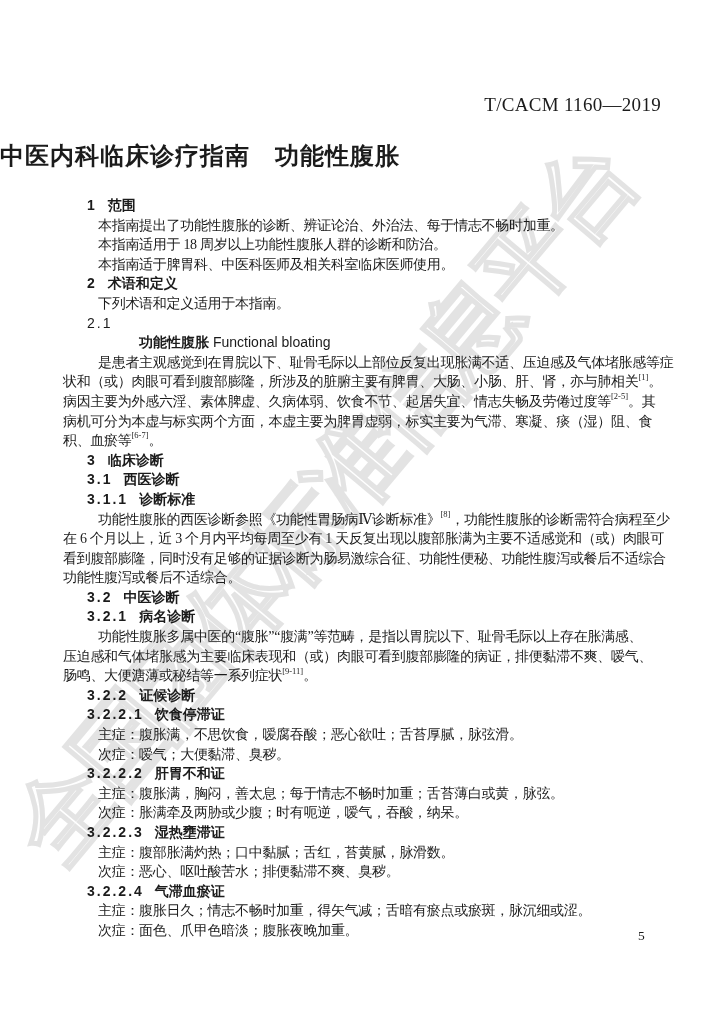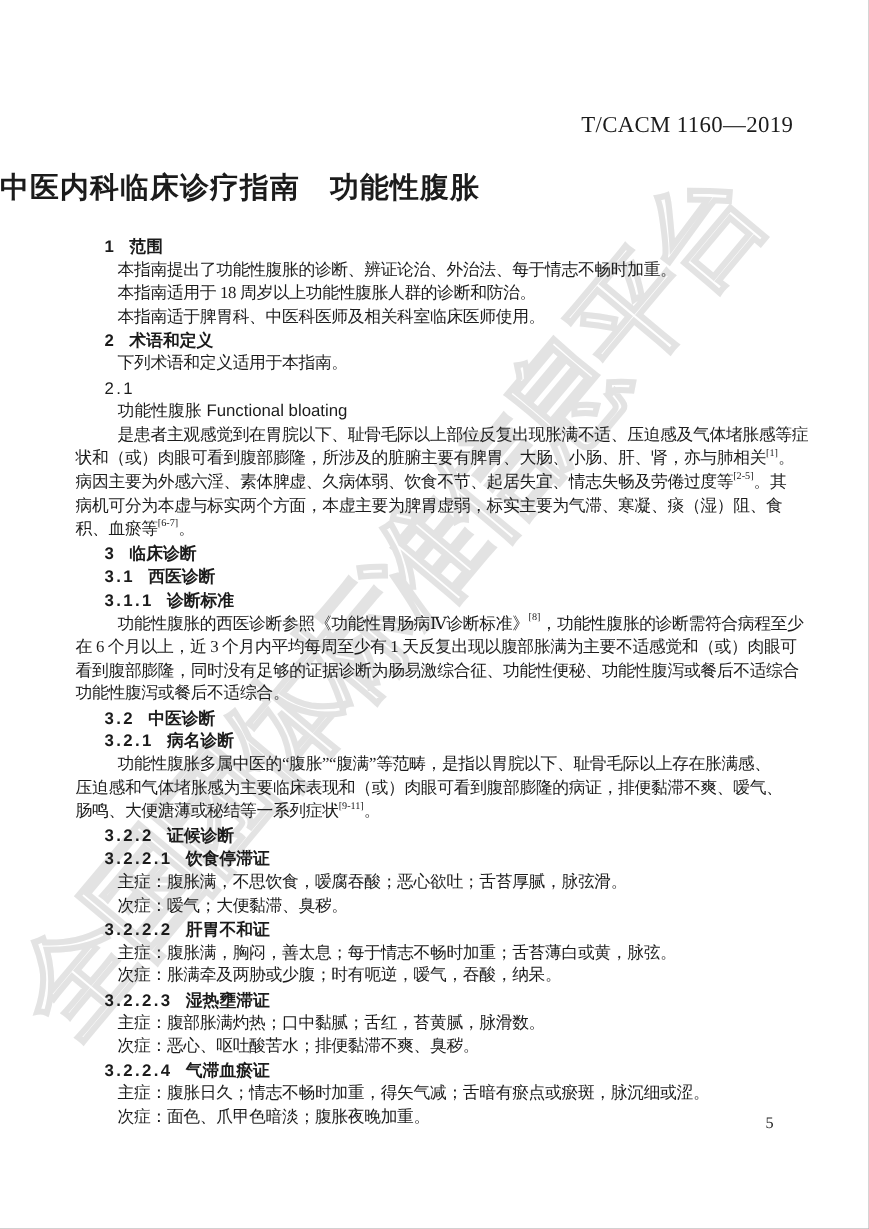--- a/index.html
+++ b/index.html
@@ -71,21 +71,22 @@
   }
   .heading .num { letter-spacing: 2px; margin-right: 11px; font-weight: bold; }
   .clause-num {
     font-family: "Liberation Sans", "DejaVu Sans", sans-serif;
     padding-left: 24px;
     letter-spacing: 2px;
   }
   .term { padding-left: 35px; }
   .term .term-zh {
     font-family: "Liberation Sans", "DejaVu Sans", sans-serif;
-    font-weight: normal;
+    font-weight: bold;
+    margin-left: 41px;
   }
   .term .term-en {
     font-family: "Liberation Sans", "DejaVu Sans", sans-serif;
     margin-left: 4px;
   }
   .para, .cont { letter-spacing: -0.3px; }
   .para { padding-left: 35px; }
   .cont { padding-left: 0; }
   sup {
     font-size: 8.5px;

